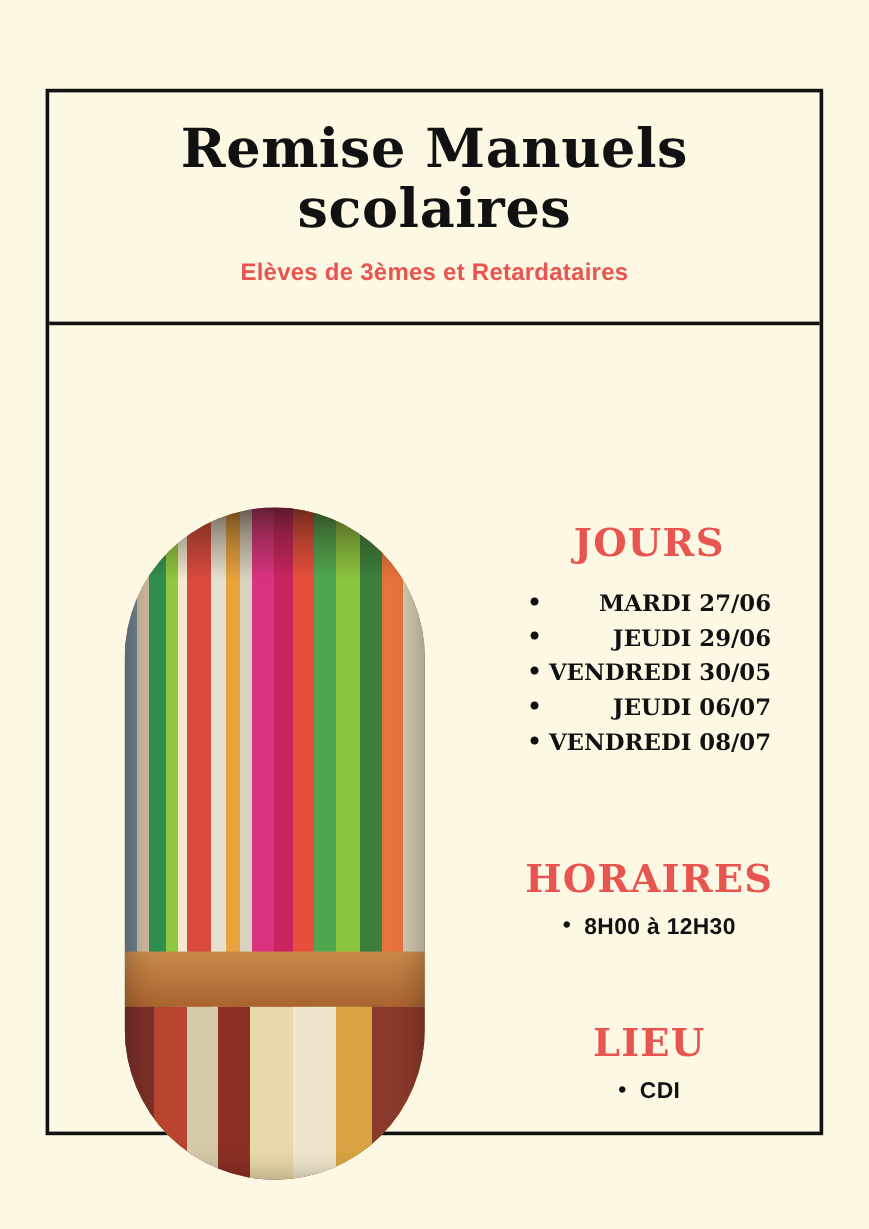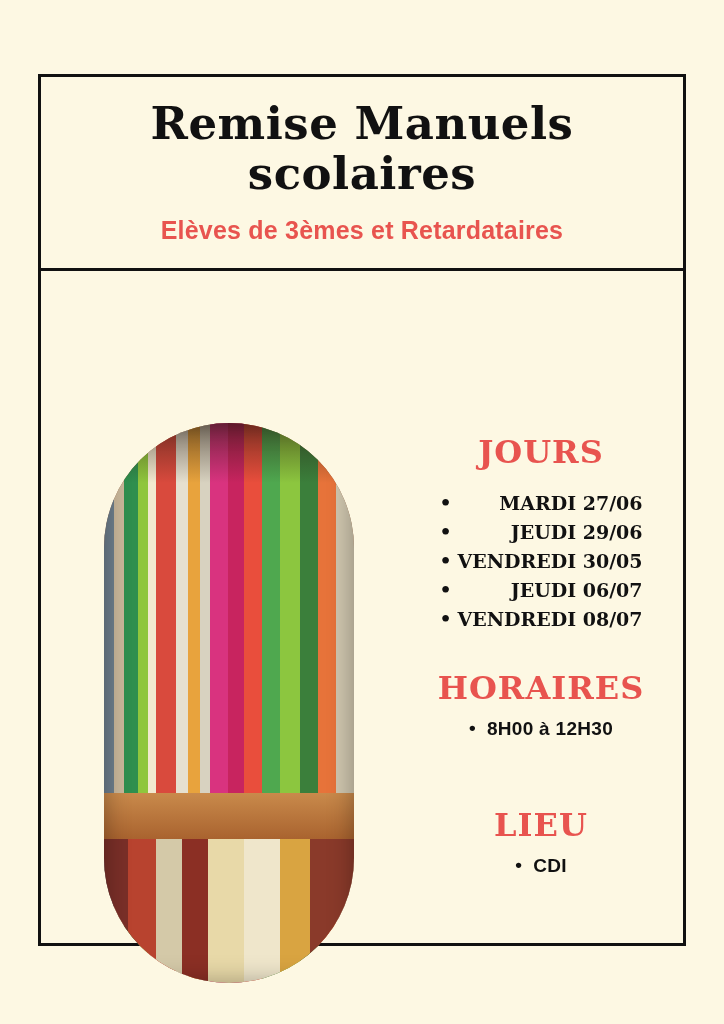--- a/index.html
+++ b/index.html
@@ -51,21 +51,21 @@
     color: #111111;
     text-align: center;
     letter-spacing: 0.5px;
     margin: 0;
     max-width: 560px;
   }
   .subtitle {
     margin-top: 16px;
     font-family: "Liberation Sans", sans-serif;
     font-weight: bold;
-    font-size: 25px;
+    font-size: 20px;
     color: #e8544f;
     text-align: center;
     letter-spacing: 0.2px;
   }
   .body-area {
     position: absolute;
     left: 0;
     top: 194px;
     width: 100%;
     height: 675px;
@@ -150,21 +150,21 @@
   .section-head {
     font-family: "DejaVu Serif", serif;
     font-weight: bold;
     font-size: 32px;
     color: #e8544f;
     letter-spacing: 1px;
     text-align: center;
     margin: 0;
   }
   .sec-jours { margin-top: 162px; }
-  .sec-horaires { margin-top: 36px; }
+  .sec-horaires { margin-top: 80px; }
   .sec-lieu { margin-top: 62px; }
 
   ul.items {
     list-style: none;
     margin: 18px 0 0 0;
     padding: 0;
     display: inline-block;
     text-align: right;
   }
   ul.items li {

